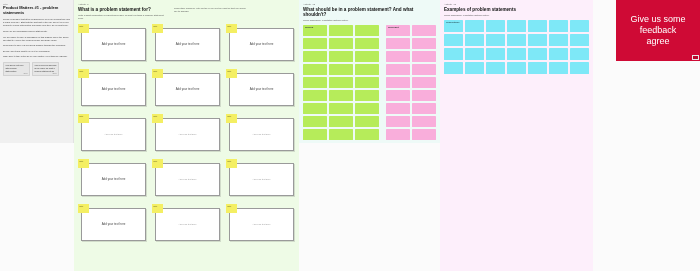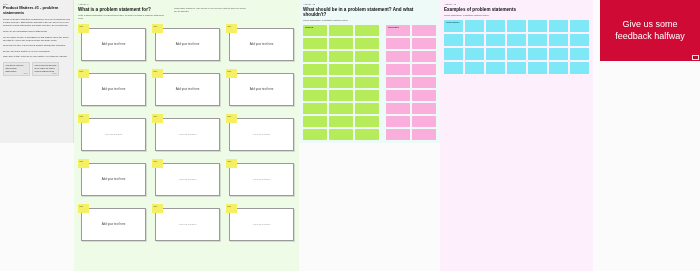--- a/index.html
+++ b/index.html
@@ -222,21 +222,21 @@
 
   
   .gap-col {
     flex: 1 1 auto;
     background: #fbfbfb;
   }
   .feedback {
     position: absolute;
     right: 0;
     top: 0;
-    width: 100px;
+    width: 84px;
     height: 61px;
     background: #cf0a35;
     color: #ffffff;
     display: flex;
     align-items: center;
     justify-content: center;
     text-align: center;
     box-sizing: border-box;
     padding: 12px;
   }
@@ -519,16 +519,16 @@
       </div>
   </section>
 
   <div class="gap-col"></div>
 
 </div>
 
 <div class="feedback">
   <div class="feedback-text">
     <span>Give us some</span><br>
-    <span>feedback halfway</span>
+    <span>feedback agree</span>
   </div>
   <span class="feedback-handle"></span>
 </div>
 
 </body></html>

